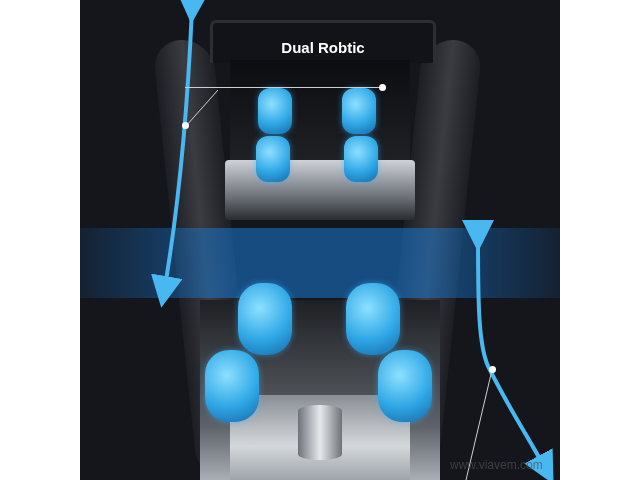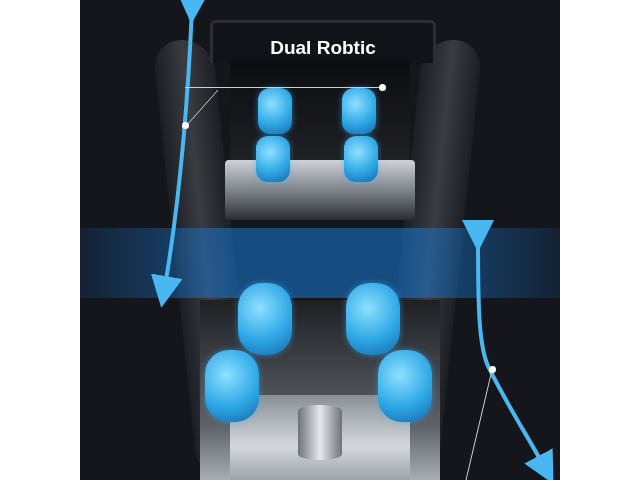--- a/index.html
+++ b/index.html
@@ -12,21 +12,21 @@
     .inner { position:absolute; left:150px; top:60px; width:180px; height:160px; background:linear-gradient(#0c0d10,#2a2c30); }
     .mech { position:absolute; left:145px; top:160px; width:190px; height:60px; background:linear-gradient(#cfd3d8,#6f747b 60%,#2a2c30); border-radius:4px; }
     .band { position:absolute; left:0; top:228px; width:480px; height:70px; background:linear-gradient(90deg,rgba(20,100,180,0.15),rgba(25,120,210,0.55) 30%,rgba(25,120,210,0.55) 70%,rgba(20,100,180,0.15)); }
     .lower { position:absolute; left:120px; top:300px; width:240px; height:180px; background:linear-gradient(#1e2024,#5d6268 70%,#a9aeb4); }
     .base { position:absolute; left:150px; top:395px; width:180px; height:85px; background:linear-gradient(#8a8f95,#d4d8dc 60%,#9fa4aa); }
     .cyl { position:absolute; left:218px; top:405px; width:44px; height:55px; background:linear-gradient(90deg,#6e7379,#e6e9ec 50%,#6e7379); border-radius:20px/6px; }
     .roller { position:absolute; background:radial-gradient(circle at 40% 35%,#8ee0ff,#2fa8e6 55%,#1669a8); box-shadow:0 0 6px rgba(60,180,255,0.5); }
     .small { width:34px; height:46px; border-radius:12px; }
     .big { width:54px; height:72px; border-radius:24px; }
     .arrow-svg { position:absolute; left:0; top:0; }
-    .label { position:absolute; left:178px; top:38px; width:130px; text-align:center; color:#ffffff; font-weight:bold; font-size:19px; line-height:19px; }
+    .label { position:absolute; left:178px; top:38px; width:130px; text-align:center; color:#ffffff; font-weight:bold; font-size:15px; line-height:19px; }
     .callout { position:absolute; left:105px; top:87px; width:200px; height:1px; background:#cfcfcf; }
     .dot { position:absolute; width:7px; height:7px; background:#fff; border-radius:50%; }
     .watermark { position:absolute; left:370px; top:458px; color:rgba(80,80,80,0.7); font-size:12px; }
   </style>
 </head>
 <body>
 
 <div class="photo">
   <div class="rail left"></div>
   <div class="rail right"></div>
@@ -60,13 +60,14 @@
   </svg>
 
   <div class="callout"></div>
   <div class="dot" style="left:299px;top:84px;"></div>
   <div class="dot" style="left:102px;top:122px;"></div>
   <div class="dot" style="left:409px;top:366px;"></div>
 
   <div class="label">
     <div>Dual Robtic</div>
   </div>
+  <div class="watermark">www.viavem.com</div>
 </div>
 
 </body></html>

